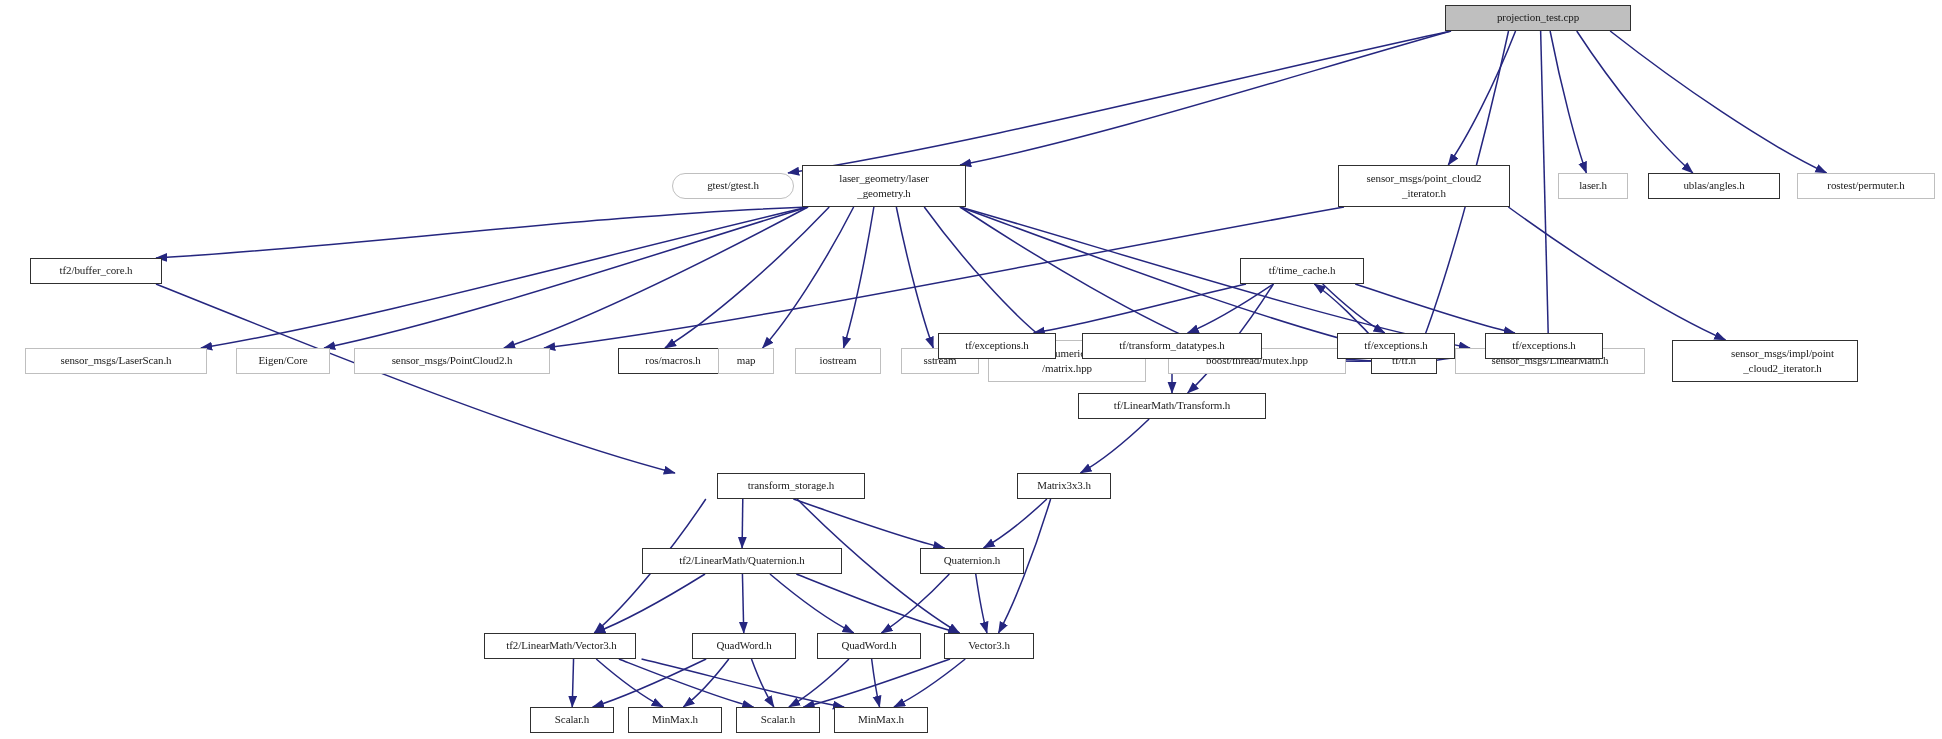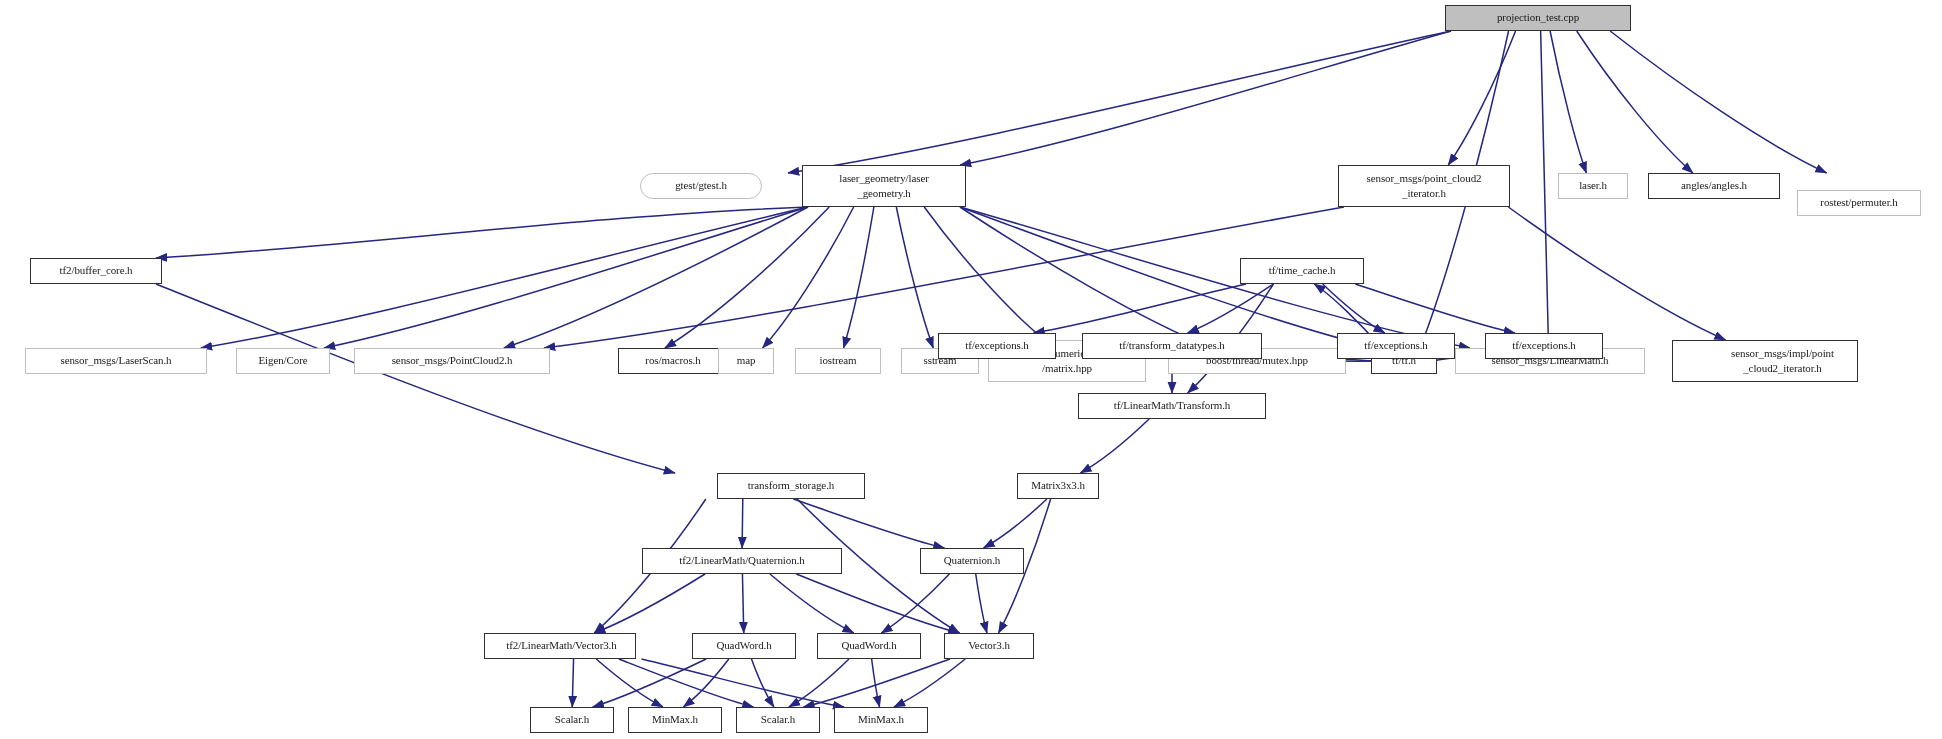--- a/index.html
+++ b/index.html
@@ -114,28 +114,28 @@
         <path d="M728.82,659 C714.2472,678.04427 696.0312,697.4 683.28,707" fill="none" stroke="#25267f" stroke-width="1.5" marker-end="url(#arrow)"></path>
         <path d="M751.48,659 C758.6608,678.6102199999999 767.6368,697.4 773.92,707" fill="none" stroke="#25267f" stroke-width="1.5" marker-end="url(#arrow)"></path>
         <path d="M848.98,659 C829.7608,677.68853 805.7368,697.4 788.92,707" fill="none" stroke="#25267f" stroke-width="1.5" marker-end="url(#arrow)"></path>
         <path d="M871.64,659 C874.1744,678.96596 877.3424,697.4 879.56,707" fill="none" stroke="#25267f" stroke-width="1.5" marker-end="url(#arrow)"></path>
         <path d="M950,659 C903.0624,675.56634 844.3904,697.4 803.32,707" fill="none" stroke="#25267f" stroke-width="1.5" marker-end="url(#arrow)"></path>
         <path d="M965.24,659 C942.4304,677.41364 913.9184,697.4 893.96,707" fill="none" stroke="#25267f" stroke-width="1.5" marker-end="url(#arrow)"></path>
       </g>
   </svg>
   <div id="nodes-group">
       <div class="node root" style="left: 1445px; top: 5px; width: 186px; height: 26px;">projection_test.cpp</div>
-      <div class="node" style="left: 640px; top: 173px; width: 122px; height: 26px; border-radius: 13px;">gtest/gtest.h</div>
+      <div class="node" style="left: 672px; top: 173px; width: 122px; height: 26px; border-radius: 13px;">gtest/gtest.h</div>
       <div class="node strong" style="left: 802px; top: 165px; width: 164px; height: 42px;">laser_geometry/laser
 _geometry.h</div>
       <div class="node strong" style="left: 1338px; top: 165px; width: 172px; height: 42px;">sensor_msgs/point_cloud2
 _iterator.h</div>
       <div class="node" style="left: 1558px; top: 173px; width: 70px; height: 26px;">laser.h</div>
-      <div class="node strong" style="left: 1648px; top: 173px; width: 132px; height: 26px;">angles/angles.h</div>
-      <div class="node" style="left: 1797px; top: 190px; width: 124px; height: 26px;">rostest/permuter.h</div>
+      <div class="node strong" style="left: 1648px; top: 173px; width: 132px; height: 26px;">ublas/angles.h</div>
+      <div class="node" style="left: 1797px; top: 173px; width: 138px; height: 26px;">rostest/permuter.h</div>
       <div class="node" style="left: 25px; top: 348px; width: 182px; height: 26px;">sensor_msgs/LaserScan.h</div>
       <div class="node" style="left: 236px; top: 348px; width: 94px; height: 26px;">Eigen/Core</div>
       <div class="node" style="left: 354px; top: 348px; width: 196px; height: 26px;">sensor_msgs/PointCloud2.h</div>
       <div class="node strong" style="left: 580px; top: 348px; width: 110px; height: 26px; margin-left: 38px;">ros/macros.h</div>
       <div class="node" style="left: 718px; top: 348px; width: 56px; height: 26px;">map</div>
       <div class="node" style="left: 795px; top: 348px; width: 86px; height: 26px;">iostream</div>
       <div class="node" style="left: 901px; top: 348px; width: 78px; height: 26px;">sstream</div>
       <div class="node" style="left: 988px; top: 340px; width: 158px; height: 42px;">boost/numeric/ublas
 /matrix.hpp</div>
       <div class="node" style="left: 1168px; top: 348px; width: 178px; height: 26px;">boost/thread/mutex.hpp</div>
@@ -144,21 +144,21 @@
       <div class="node strong" style="left: 1672px; top: 340px; width: 186px; height: 42px; padding-left: 40px;">sensor_msgs/impl/point
 _cloud2_iterator.h</div>
       <div class="node strong" style="left: 30px; top: 258px; width: 132px; height: 26px;">tf2/buffer_core.h</div>
       <div class="node strong" style="left: 1240px; top: 258px; width: 124px; height: 26px;">tf/time_cache.h</div>
       <div class="node strong" style="left: 938px; top: 333px; width: 118px; height: 26px;">tf/exceptions.h</div>
       <div class="node strong" style="left: 1082px; top: 333px; width: 180px; height: 26px;">tf/transform_datatypes.h</div>
       <div class="node strong" style="left: 1337px; top: 333px; width: 118px; height: 26px;">tf/exceptions.h</div>
       <div class="node strong" style="left: 1485px; top: 333px; width: 118px; height: 26px;">tf/exceptions.h</div>
       <div class="node strong" style="left: 1078px; top: 393px; width: 188px; height: 26px;">tf/LinearMath/Transform.h</div>
       <div class="node strong" style="left: 669px; top: 473px; width: 148px; height: 26px; margin-left: 48px;">transform_storage.h</div>
-      <div class="node strong" style="left: 1017px; top: 473px; width: 82px; height: 26px;">Matrix3x3.h</div>
+      <div class="node strong" style="left: 1017px; top: 473px; width: 94px; height: 26px;">Matrix3x3.h</div>
       <div class="node strong" style="left: 642px; top: 548px; width: 200px; height: 26px;">tf2/LinearMath/Quaternion.h</div>
       <div class="node strong" style="left: 920px; top: 548px; width: 104px; height: 26px;">Quaternion.h</div>
       <div class="node strong" style="left: 484px; top: 633px; width: 152px; height: 26px; padding-left: 8px;">tf2/LinearMath/Vector3.h</div>
       <div class="node strong" style="left: 692px; top: 633px; width: 104px; height: 26px;">QuadWord.h</div>
       <div class="node strong" style="left: 817px; top: 633px; width: 104px; height: 26px;">QuadWord.h</div>
       <div class="node strong" style="left: 944px; top: 633px; width: 90px; height: 26px;">Vector3.h</div>
       <div class="node strong" style="left: 530px; top: 707px; width: 84px; height: 26px;">Scalar.h</div>
       <div class="node strong" style="left: 628px; top: 707px; width: 94px; height: 26px;">MinMax.h</div>
       <div class="node strong" style="left: 736px; top: 707px; width: 84px; height: 26px;">Scalar.h</div>
       <div class="node strong" style="left: 834px; top: 707px; width: 94px; height: 26px;">MinMax.h</div>

